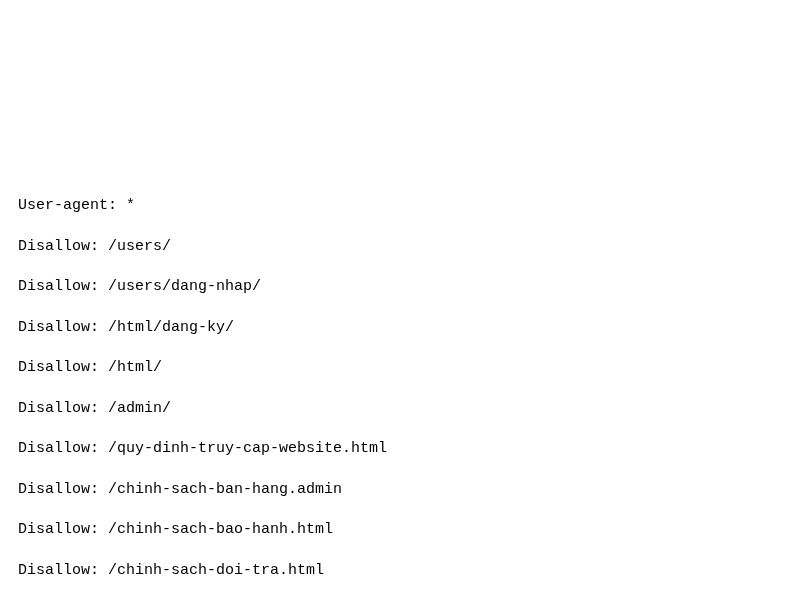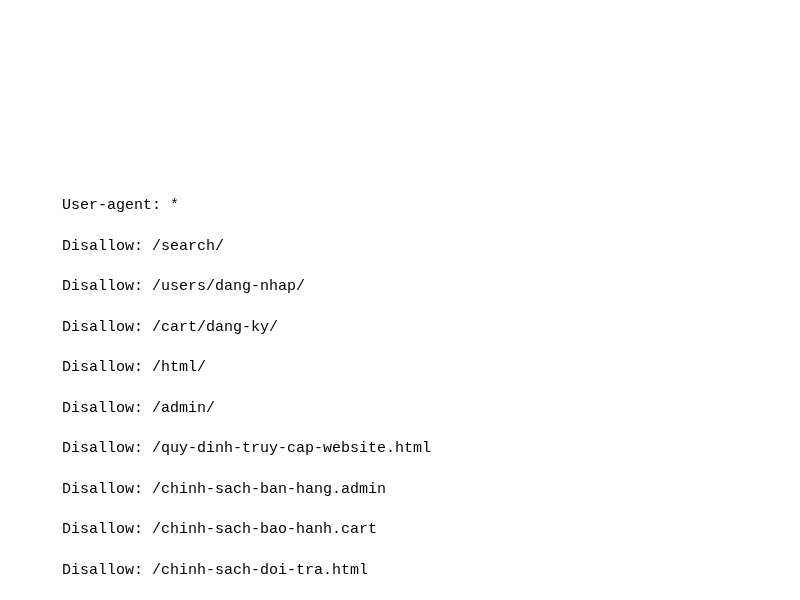--- a/index.html
+++ b/index.html
@@ -13,40 +13,39 @@
       background: #ffffff;
       font-family: "Courier New", Courier, monospace;
       font-size: 15px;
       line-height: 1.35;
       color: #000000;
       padding: 115px 0 0 18px;
       white-space: pre;
     }
     .line {
       display: block;
-      margin-left: 44px;
     }
     .blank {
       height: 1.35em;
     }
   </style>
 </head>
 <body>
 
 
 
 <span class="line">User-agent: *</span>
-<span class="line">Disallow: /search/</span>
+<span class="line">Disallow: /users/</span>
 <span class="line">Disallow: /users/dang-nhap/</span>
-<span class="line">Disallow: /cart/dang-ky/</span>
+<span class="line">Disallow: /html/dang-ky/</span>
 <span class="line">Disallow: /html/</span>
 <span class="line">Disallow: /admin/</span>
 <span class="line">Disallow: /quy-dinh-truy-cap-website.html</span>
 <span class="line">Disallow: /chinh-sach-ban-hang.admin</span>
-<span class="line">Disallow: /chinh-sach-bao-hanh.cart</span>
+<span class="line">Disallow: /chinh-sach-bao-hanh.html</span>
 <span class="line">Disallow: /chinh-sach-doi-tra.html</span>
 
 <span class="blank"></span>
 
 
 
 
 
 
 </body></html>

